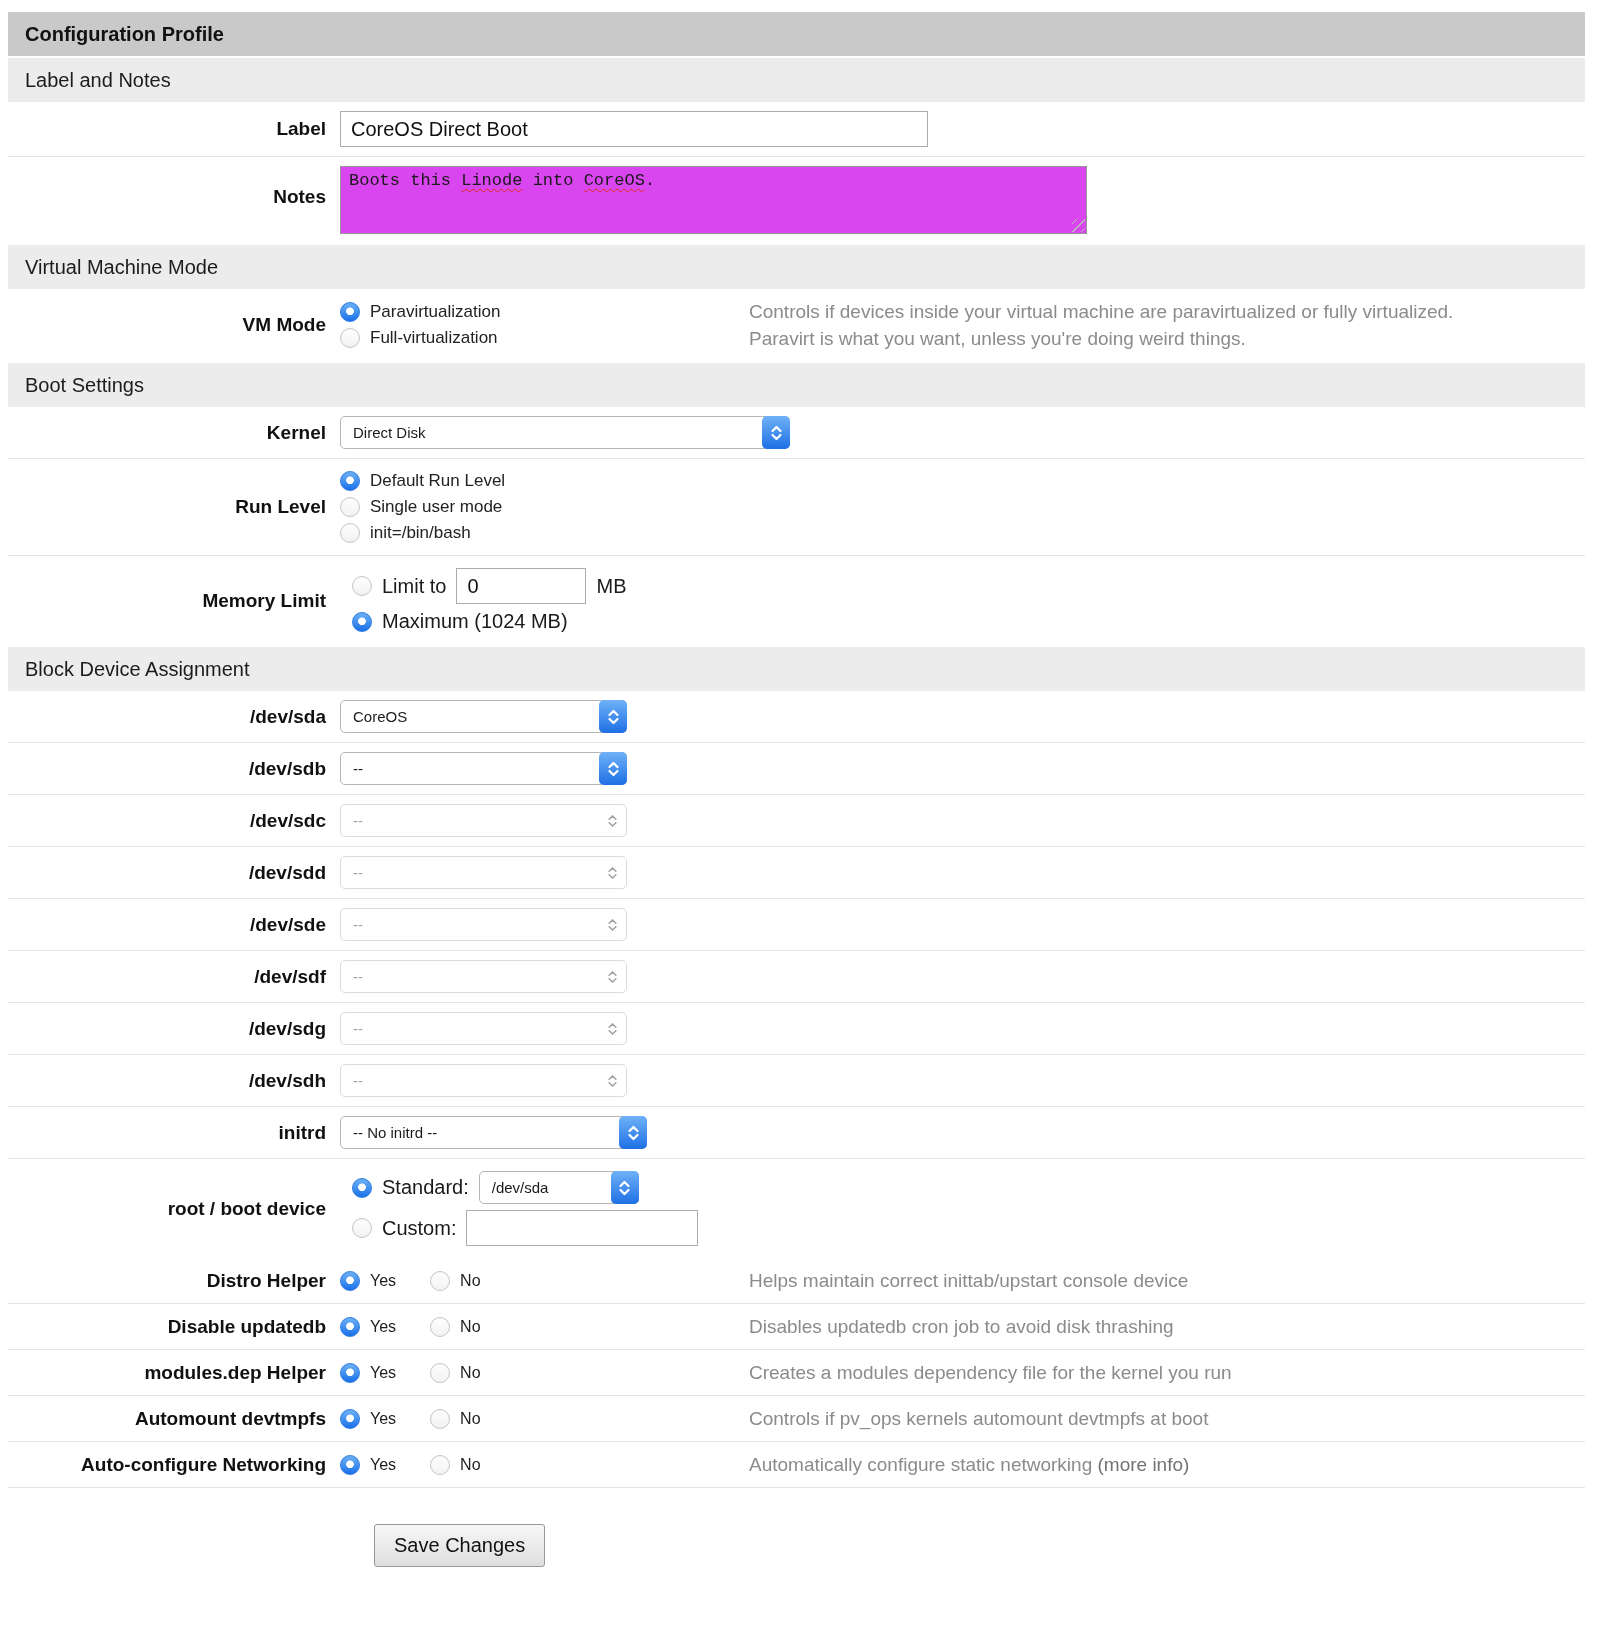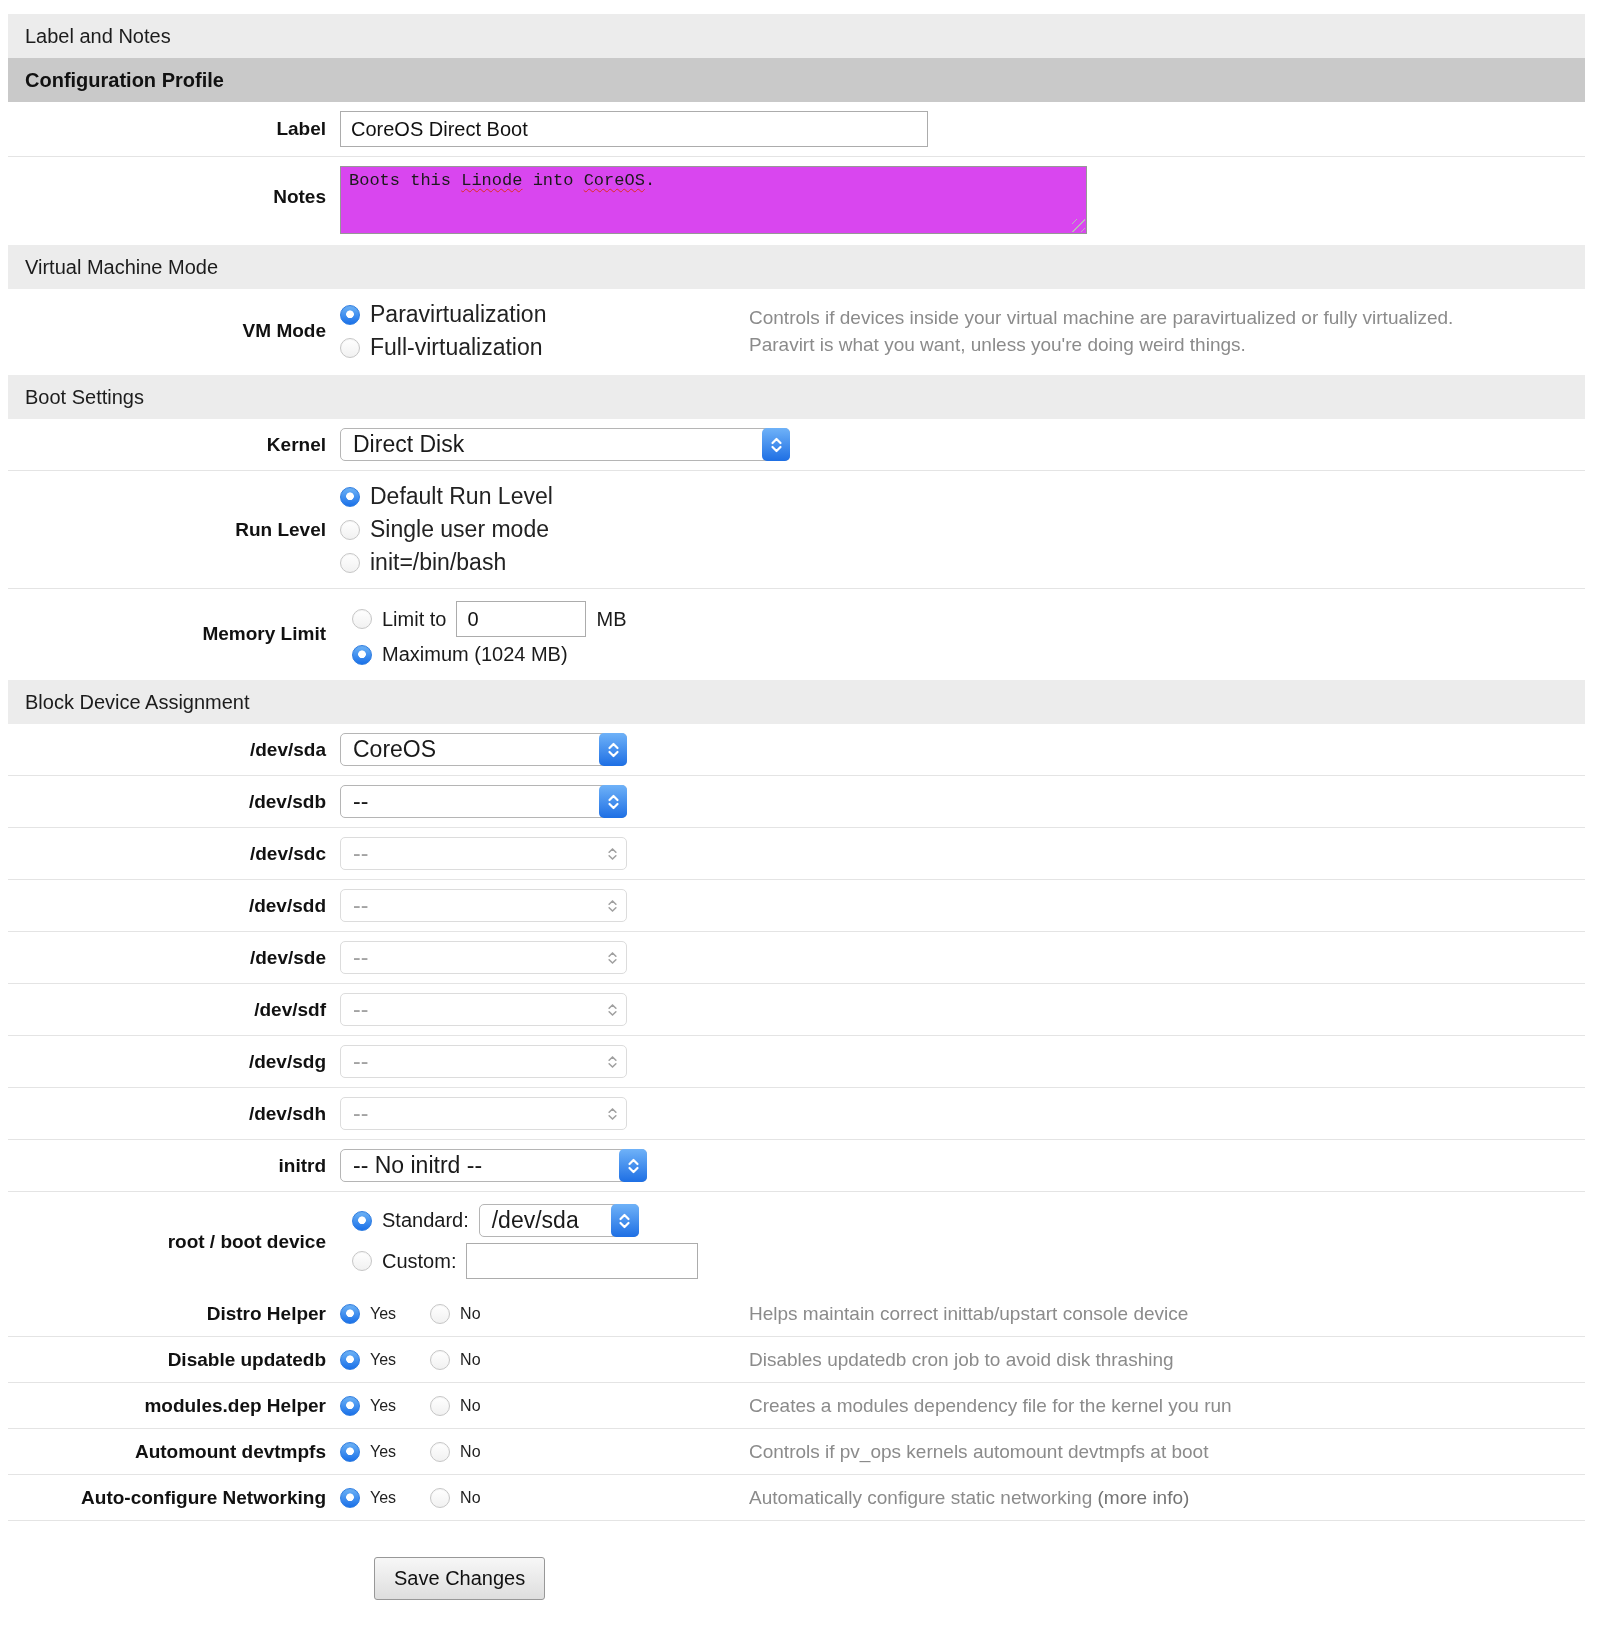--- a/index.html
+++ b/index.html
@@ -31,25 +31,25 @@
   
   .textarea { width: 747px; height: 68px; border: 1px solid #979797; font-family: "Liberation Mono", "DejaVu Sans Mono", monospace; font-size: 17px; line-height: 22px; padding: 3px 8px; position: relative; background: #d946ef; overflow: hidden; }
   .squiggle { text-decoration: underline wavy #e02b20 1px; text-underline-offset: 3px; }
   .resize-grip { position: absolute; right: 1px; bottom: 1px; width: 13px; height: 13px;
       background: repeating-linear-gradient(135deg, transparent 0 3px, #b9b9b9 3px 4px, transparent 4px 6px); }
 
   
   .radio { display: inline-block; width: 20px; height: 20px; border-radius: 50%; flex-shrink: 0;
       background: linear-gradient(#ffffff, #f1f1f1); border: 1px solid #c6c6c6; box-shadow: inset 0 1px 1px rgba(0,0,0,0.04); }
   .radio.checked { background: radial-gradient(circle at 50% 46%, #ffffff 0 3.5px, rgba(255,255,255,0) 4.2px), linear-gradient(#6db3f7, #1a70e8); border: 1px solid #2f7de2; }
-  .choice { display: flex; align-items: center; gap: 10px; font-size: 23px; color: #222; margin: 3px 0; }
+  .choice { display: flex; align-items: center; gap: 10px; font-size: 17px; color: #222; margin: 3px 0; }
 
   
   .sel { position: relative; display: inline-flex; align-items: center; height: 33px; background: #fff;
-      border: 1px solid #b5b5b5; border-radius: 5px; font-size: 23px; color: #1a1a1a; padding: 0 34px 0 12px; }
+      border: 1px solid #b5b5b5; border-radius: 5px; font-size: 15px; color: #1a1a1a; padding: 0 34px 0 12px; }
   .sel-btn { position: absolute; right: -1px; top: -1px; bottom: -1px; width: 28px; border-radius: 5px;
       background: linear-gradient(#6fb2f8, #1e6fe4); display: flex; align-items: center; justify-content: center; }
   .sel.disabled { border-color: #dcdcdc; color: #a3a3a3; }
   .sel .chev-gray { position: absolute; right: 8px; top: 50%; transform: translateY(-50%); display: flex; align-items: center; }
   .w-kernel { width: 450px; }
   .w-block  { width: 287px; }
   .w-initrd { width: 307px; }
   .w-dev    { width: 160px; }
 
   
@@ -65,23 +65,23 @@
 
   .mem-line { display: flex; align-items: center; gap: 10px; margin: 3px 12px; font-size: 20px; }
   .stack { display: flex; flex-direction: column; }
 </style>
 </head>
 <body>
 
 <div class="page">
 <div class="content">
 
+  <div class="bar bar-dark">Configuration Profile</div>
+
   <div class="bar bar-light">Label and Notes</div>
-
-  <div class="bar bar-dark">Configuration Profile</div>
 
   <div class="row">
     <div class="col-label">Label</div>
     <div class="col-ctrl" style="width:auto;">
       <input type="text" class="label-input" value="CoreOS Direct Boot" style="">
     </div>
   </div>
 
   <div class="row no-line top-align">
     <div class="col-label" style="padding-top:20px;">Notes</div>

